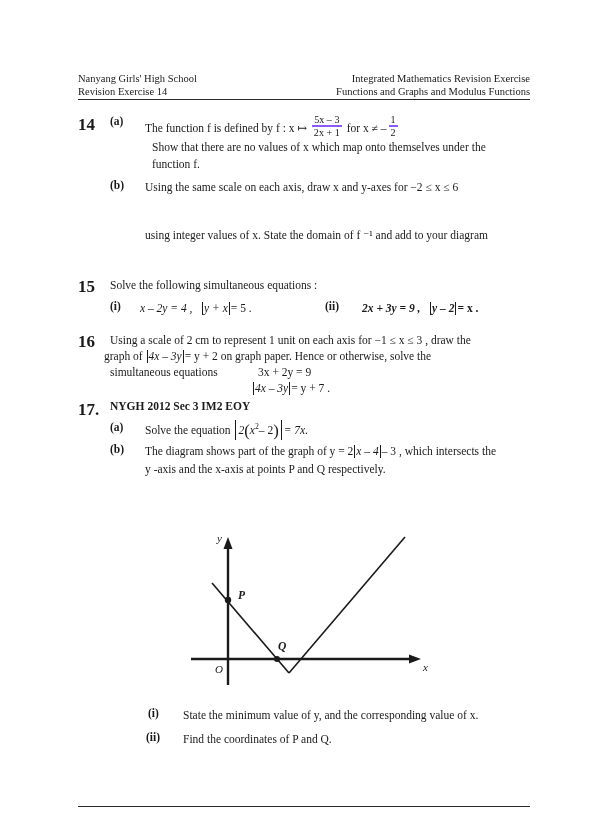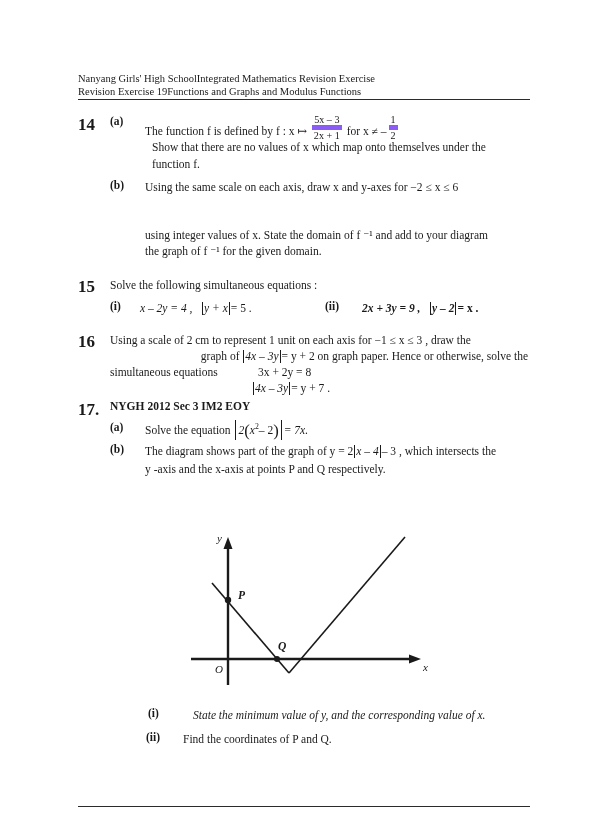--- a/index.html
+++ b/index.html
@@ -26,20 +26,21 @@
   .header {
     position: absolute;
     left: 78px;
     top: 72px;
     width: 452px;
     font-size: 10.5px;
     line-height: 13px;
   }
   .header-row {
     display: flex;
+    justify-content: space-between;
     align-items: baseline;
   }
   .header-row-2 {
     border-bottom: 1px solid #2b2b2b;
     padding-bottom: 1px;
   }
   .header-left, .header-right { white-space: nowrap; }
   .qnum {
     position: absolute;
     font-weight: bold;
@@ -63,21 +64,21 @@
     display: inline-block;
     vertical-align: -0.45em;
     text-align: center;
     font-size: 0.88em;
     line-height: 1.12;
     margin: 0 2px;
   }
   .frac .num { display: block; padding: 0 2px; }
   .frac .den {
     display: block;
-    border-top: 5px solid #8b5cf6;
+    border-top: 2px solid #8b5cf6;
     padding: 0 2px;
   }
   sup.exp { font-size: 0.68em; vertical-align: super; line-height: 0; }
   .bar {
     display: inline-block;
     border-left: 1px solid #1a1a1a;
     height: 1.05em;
     vertical-align: -0.22em;
     margin: 0 1px;
     width: 0;
@@ -125,67 +126,66 @@
 <body>
 
 <div class="page">
 
   <div class="header">
     <div class="header-row">
       <span class="header-left">Nanyang Girls' High School</span>
       <span class="header-right">Integrated Mathematics Revision Exercise</span>
     </div>
     <div class="header-row header-row-2">
-      <span class="header-left">Revision Exercise 19</span>
+      <span class="header-left">Revision Exercise 14</span>
       <span class="header-right">Functions and Graphs and Modulus Functions</span>
     </div>
   </div>
 
   <div class="qnum" style="left:78px; top:115px;">14</div>
 
   <div class="qlabel" style="left:110px; top:115px;">(a)</div>
 
   <div class="qtext" style="left:145px; top:114px; width:390px;">
     <span>The function  f  is defined by  f : x  ↦ </span><span class="frac"><span class="num">5x – 3</span><span class="den">2x + 1</span></span> <span>for  x ≠ –</span><span class="frac"><span class="num">1</span><span class="den">2</span></span>
   </div>
 
   <div class="qtext" style="left:152px; top:139px; width:368px;">Show that there are no values of x which map onto themselves under the function  f.</div>
 
   <div class="qlabel" style="left:110px; top:179px;">(b)</div>
 
   <div class="qtext" style="left:145px; top:179px; width:385px;">Using  the  same  scale  on  each  axis,  draw  x  and  y-axes  for  −2 ≤ x ≤ 6</div>
 
 
   <div class="qtext" style="left:145px; top:227px; width:390px;">using integer values of x.  State the domain of   f ⁻¹  and add to your diagram</div>
-  <div class="qtext" style="left:145px; top:243px; width:390px;">the graph of  f ⁻¹ for the given domain.</div>
 
   <div class="qnum" style="left:78px; top:277px;">15</div>
   <div class="qtext" style="left:110px; top:277px; width:400px;">Solve the following simultaneous equations :</div>
 
   <div class="qlabel" style="left:110px; top:300px;">(i)</div>
   <div class="qtext" style="left:140px; top:300px;">
     <span class="it">x – 2y = 4 ,</span>&nbsp;&nbsp;
     <span class="bar"></span><span class="it">y + x</span><span class="bar"></span><span>= 5 .</span>
   </div>
 
   <div class="qlabel" style="left:325px; top:300px;">(ii)</div>
   <div class="qtext" style="left:362px; top:300px;font-weight:bold;">
     <span class="it">2x + 3y = 9 ,</span>&nbsp;&nbsp;
     <span class="bar"></span><span class="it">y – 2</span><span class="bar"></span><span>= x .</span>
   </div>
 
   <div class="qnum" style="left:78px; top:332px;">16</div>
   <div class="qtext" style="left:110px; top:332px; width:410px;">Using a scale of  2 cm to represent  1 unit on each axis for  −1 ≤ x ≤ 3 , draw the</div>
 
-  <div class="qtext" style="left:118px; top:348px; width:410px;text-align:right;">
+  <div class="qtext" style="left:104px; top:348px; width:410px;">
     <span>graph of  </span><span class="bar"></span><span class="it">4x – 3y</span><span class="bar"></span><span>= y + 2 on graph paper. Hence or otherwise, solve the</span>
   </div>
 
   <div class="qtext" style="left:110px; top:364px;">simultaneous equations</div>
-  <div class="qtext" style="left:258px; top:364px;">3x + 2y = 8</div>
+  <div class="qtext" style="left:258px; top:364px;">3x + 2y = 9</div>
   <div class="qtext" style="left:252px; top:380px;">
     <span class="bar"></span><span class="it">4x – 3y</span><span class="bar"></span><span>= y + 7 .</span>
   </div>
 
   <div class="qnum" style="left:78px; top:400px;">17.</div>
   <div class="qlabel" style="left:110px; top:400px;">NYGH 2012 Sec 3 IM2 EOY</div>
 
   <div class="qlabel" style="left:110px; top:421px;">(a)</div>
   <div class="qtext" style="left:145px; top:420px;">
     <span>Solve the equation  </span><span class="bigbar"></span><span class="it">2</span><span class="paren-big">(</span><span class="it">x</span><sup class="exp">2</sup><span>– 2</span><span class="paren-big">)</span><span class="bigbar"></span><span class="it">= 7x.</span>
@@ -214,21 +214,21 @@
 
       <text x="34" y="17" font-family="Liberation Serif, serif" font-size="11" font-style="italic" fill="#1a1a1a">y</text>
       <text x="240" y="146" font-family="Liberation Serif, serif" font-size="11" font-style="italic" fill="#1a1a1a">x</text>
       <text x="32" y="148" font-family="Liberation Serif, serif" font-size="11" font-style="italic" fill="#1a1a1a">O</text>
       <text x="55" y="74" font-family="Liberation Serif, serif" font-size="11.5" font-weight="bold" font-style="italic" fill="#1a1a1a">P</text>
       <text x="95" y="125" font-family="Liberation Serif, serif" font-size="11.5" font-weight="bold" font-style="italic" fill="#1a1a1a">Q</text>
     </svg>
   </div>
 
   <div class="qlabel" style="left:148px; top:707px;">(i)</div>
-  <div class="qtext" style="left:193px; top:707px; width:340px;font-style:italic;">State the minimum value of y, and the corresponding value of x.</div>
+  <div class="qtext" style="left:183px; top:707px; width:340px;">State the minimum value of y, and the corresponding value of x.</div>
 
   <div class="qlabel" style="left:146px; top:731px;">(ii)</div>
   <div class="qtext" style="left:183px; top:731px; width:340px;">Find the coordinates of P and Q.</div>
 
   <div class="footer-rule"></div>
   <div class="page-number">95</div>
 
 </div>
 
 </body></html>

